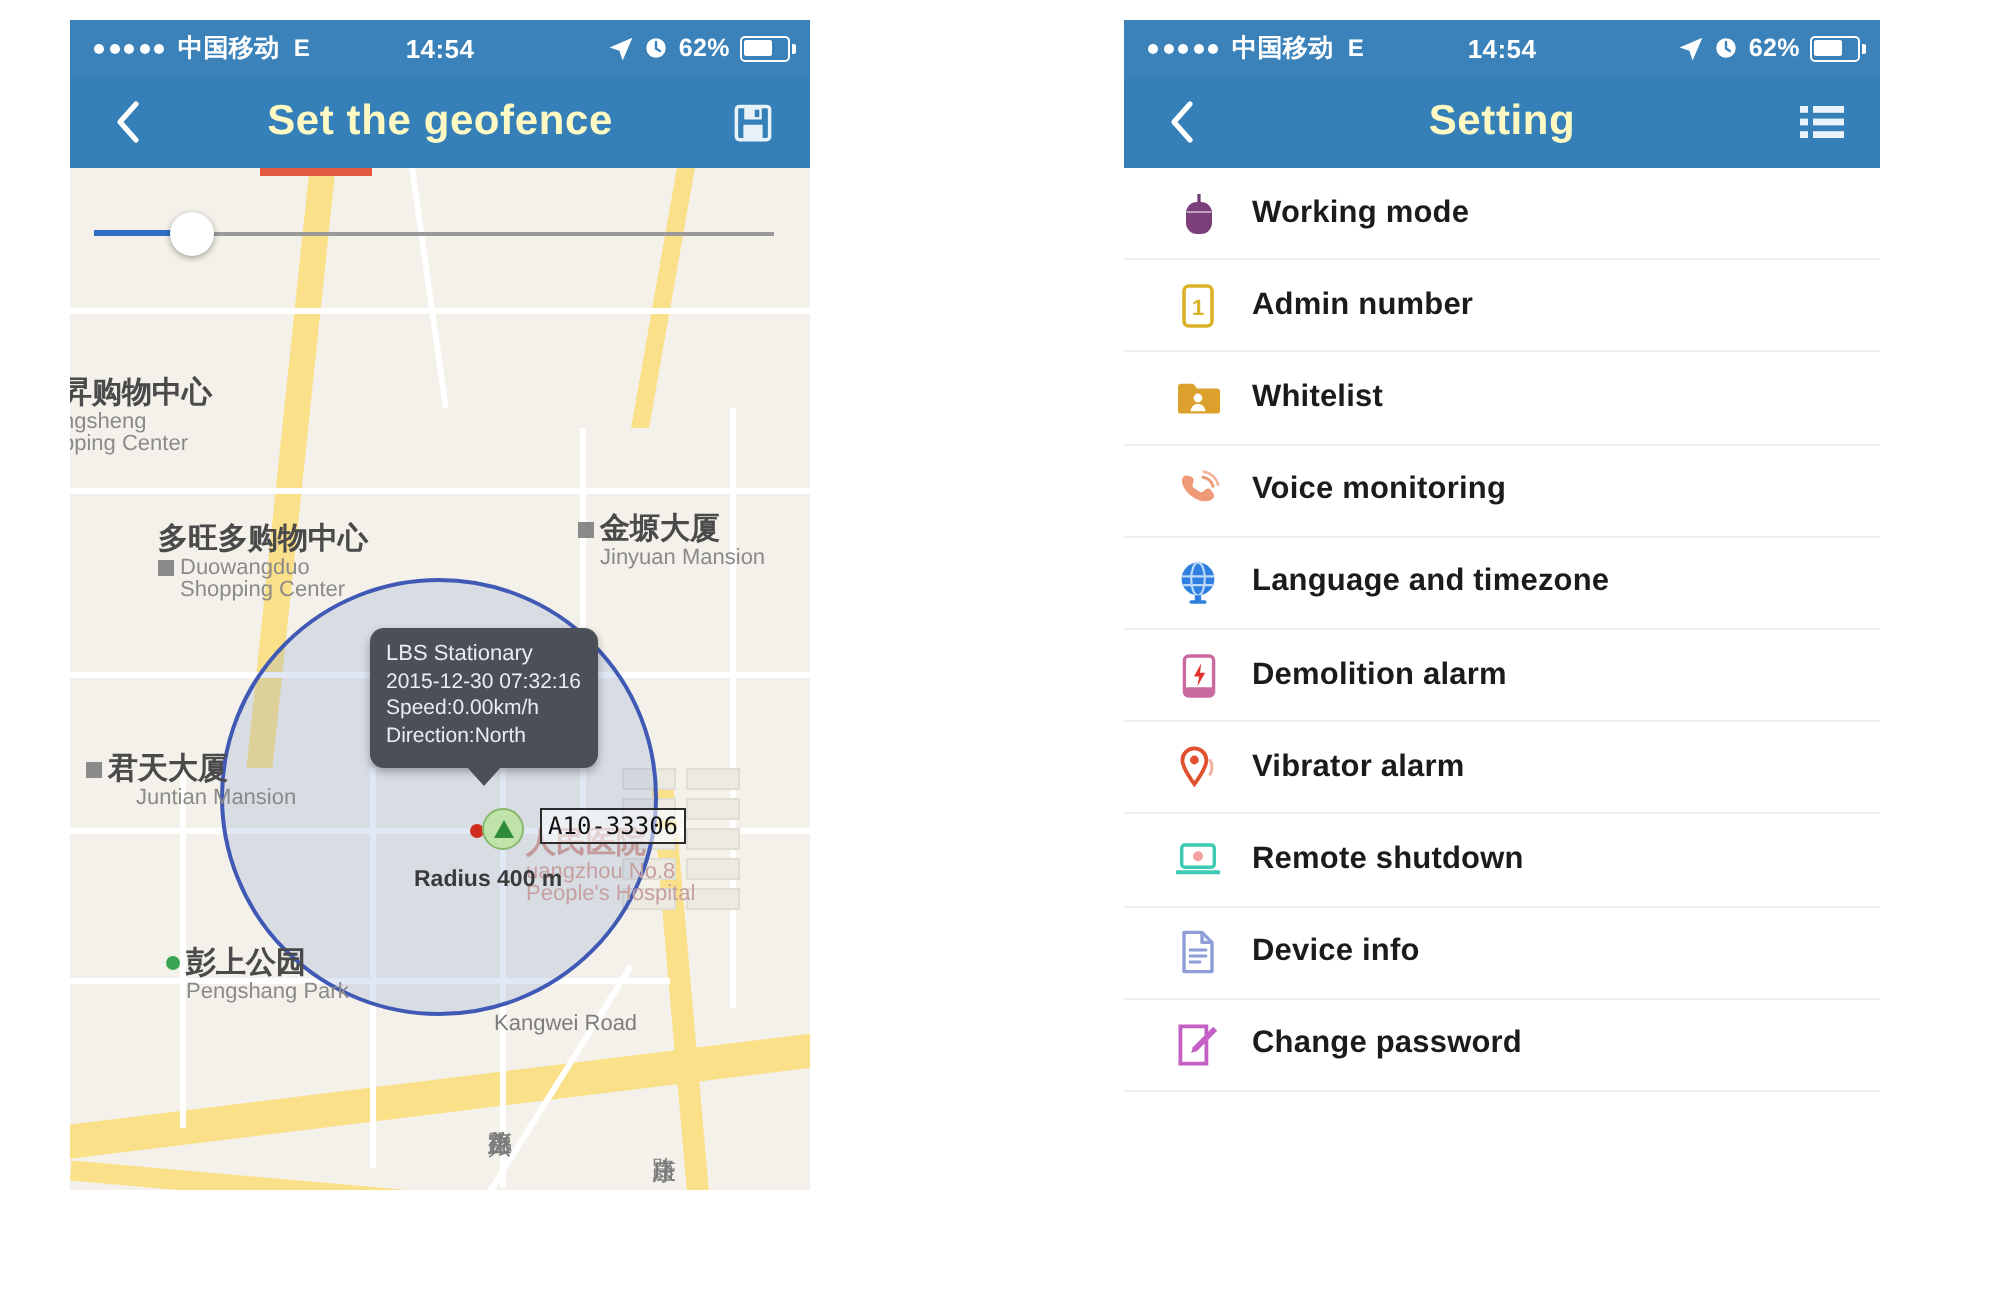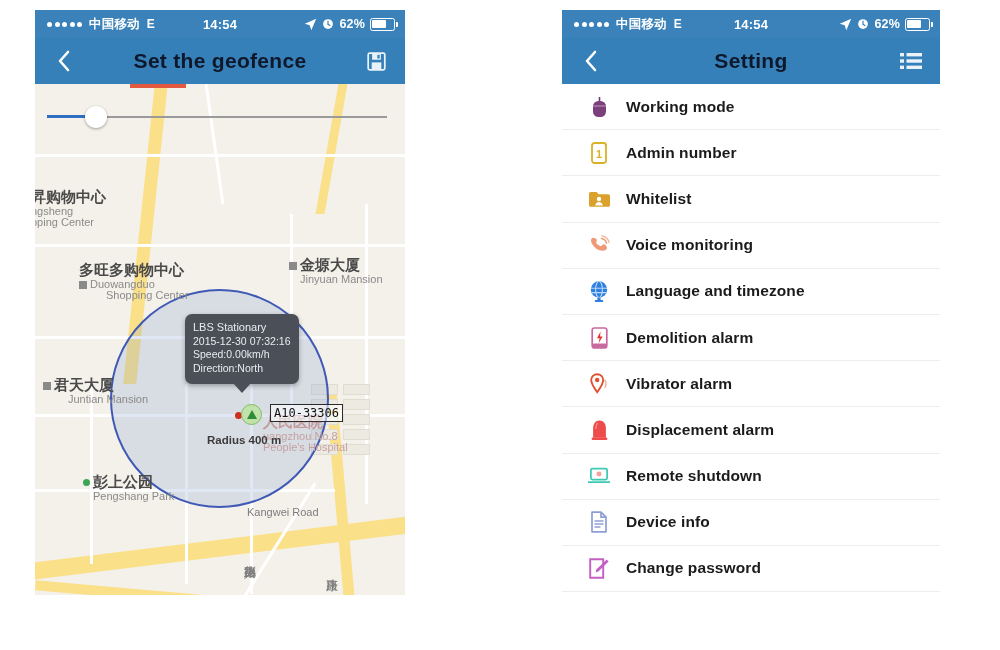--- a/index.html
+++ b/index.html
@@ -30,21 +30,21 @@
   .sb-pct{font-size:12.5px;font-weight:bold;}
   .batt{width:23px;height:11px;border:1.6px solid #fff;border-radius:2.5px;position:relative;display:block;}
   .batt::after{content:"";position:absolute;right:-4px;top:3px;width:2px;height:5px;background:#fff;border-radius:0 1px 1px 0;}
   .batt i{position:absolute;left:1.3px;top:1.3px;bottom:1.3px;width:60%;background:#fff;border-radius:1px;display:block;}
 
   
   .navbar{
     position:relative;height:46px;background:#3580b8;
     display:flex;align-items:center;justify-content:center;
   }
-  .navbar .title{color:#0f172a;font-size:21px;font-weight:bold;letter-spacing:.3px;}
+  .navbar .title{color:#fef9c3;font-size:21px;font-weight:bold;letter-spacing:.3px;}
   .nav-back{position:absolute;left:0;top:0;bottom:0;width:58px;display:flex;align-items:center;justify-content:center;}
   .nav-right{position:absolute;right:0;top:0;bottom:0;width:58px;display:flex;align-items:center;justify-content:center;}
 
   
   .redline{position:absolute;left:95px;top:0;width:56px;height:4px;background:#e2593f;z-index:6;}
 
   
   .map{
     position:relative;width:100%;height:597px;
     background:#f2efe9;overflow:hidden;
@@ -209,21 +209,21 @@
 
       <div class="poi" style="left:-4px;top:105px;">
         <span class="cn">昇购物中心</span>
         <span class="en">ngsheng</span>
         <span class="en">pping Center</span>
       </div>
 
       <div class="poi" style="left:44px;top:178px;">
         <span class="cn">多旺多购物中心</span>
         <span class="en"><span class="poi-sq"></span><span>Duowangduo</span></span>
-        <span class="en" style="margin-left:27px;">Shopping Center</span>
+        <span class="en" style="margin-left:11px;">Shopping Center</span>
       </div>
 
       <div class="poi" style="left:254px;top:173px;">
         <span class="cn"><span class="poi-sq"></span><span>金塬大厦</span></span>
         <span class="en" style="margin-left:11px;">Jinyuan Mansion</span>
       </div>
 
       <div class="poi" style="left:8px;top:293px;">
         <span class="cn"><span class="poi-sq"></span><span>君天大厦</span></span>
         <span class="en" style="margin-left:25px;">Juntian Mansion</span>
@@ -385,30 +385,20 @@
         <span class="ico">
           <svg width="20" height="22" viewBox="0 0 20 22">
             <path d="M8.2 1.2c3.3 0 6 2.6 6 5.9 0 4.2-6 12-6 12s-6-7.8-6-12c0-3.3 2.7-5.9 6-5.9z" fill="none" stroke="#e0502f" stroke-width="1.9"></path>
             <circle cx="8.2" cy="7" r="2.2" fill="#e0502f"></circle>
             <path d="M16 7.2c1.3 1.6 1.3 5.2 0 7" stroke="#f0b39f" stroke-width="1.5" fill="none" stroke-linecap="round"></path>
           </svg>
         </span>
         <span class="lbl">Vibrator alarm</span>
       </div>
 
-      <div class="srow">
-        <span class="ico">
-          <svg width="19" height="22" viewBox="0 0 19 22">
-            <path d="M9.5 1.5c4 0 6.4 3.4 6.4 7.8v9.4H3.1V9.3C3.1 4.9 5.5 1.5 9.5 1.5z" fill="#ee4c4c"></path>
-            <rect x="1.6" y="18.4" width="15.8" height="2.6" rx="1.2" fill="#ee4c4c"></rect>
-            <path d="M7.4 4.4C6.2 5.8 5.8 7.4 5.8 9.4" stroke="#ff8e8e" stroke-width="1.4" fill="none" stroke-linecap="round"></path>
-          </svg>
-        </span>
-        <span class="lbl">Displacement alarm</span>
-      </div>
 
       <div class="srow">
         <span class="ico">
           <svg width="23" height="18" viewBox="0 0 23 18">
             <rect x="3" y="1.2" width="17" height="11.6" rx="1.6" fill="none" stroke="#3dc9b3" stroke-width="1.8"></rect>
             <path d="M.6 15.4h21.8" stroke="#3dc9b3" stroke-width="2" stroke-linecap="round"></path>
             <circle cx="11.5" cy="7" r="2.6" fill="#f2a0a0"></circle>
           </svg>
         </span>
         <span class="lbl">Remote shutdown</span>

